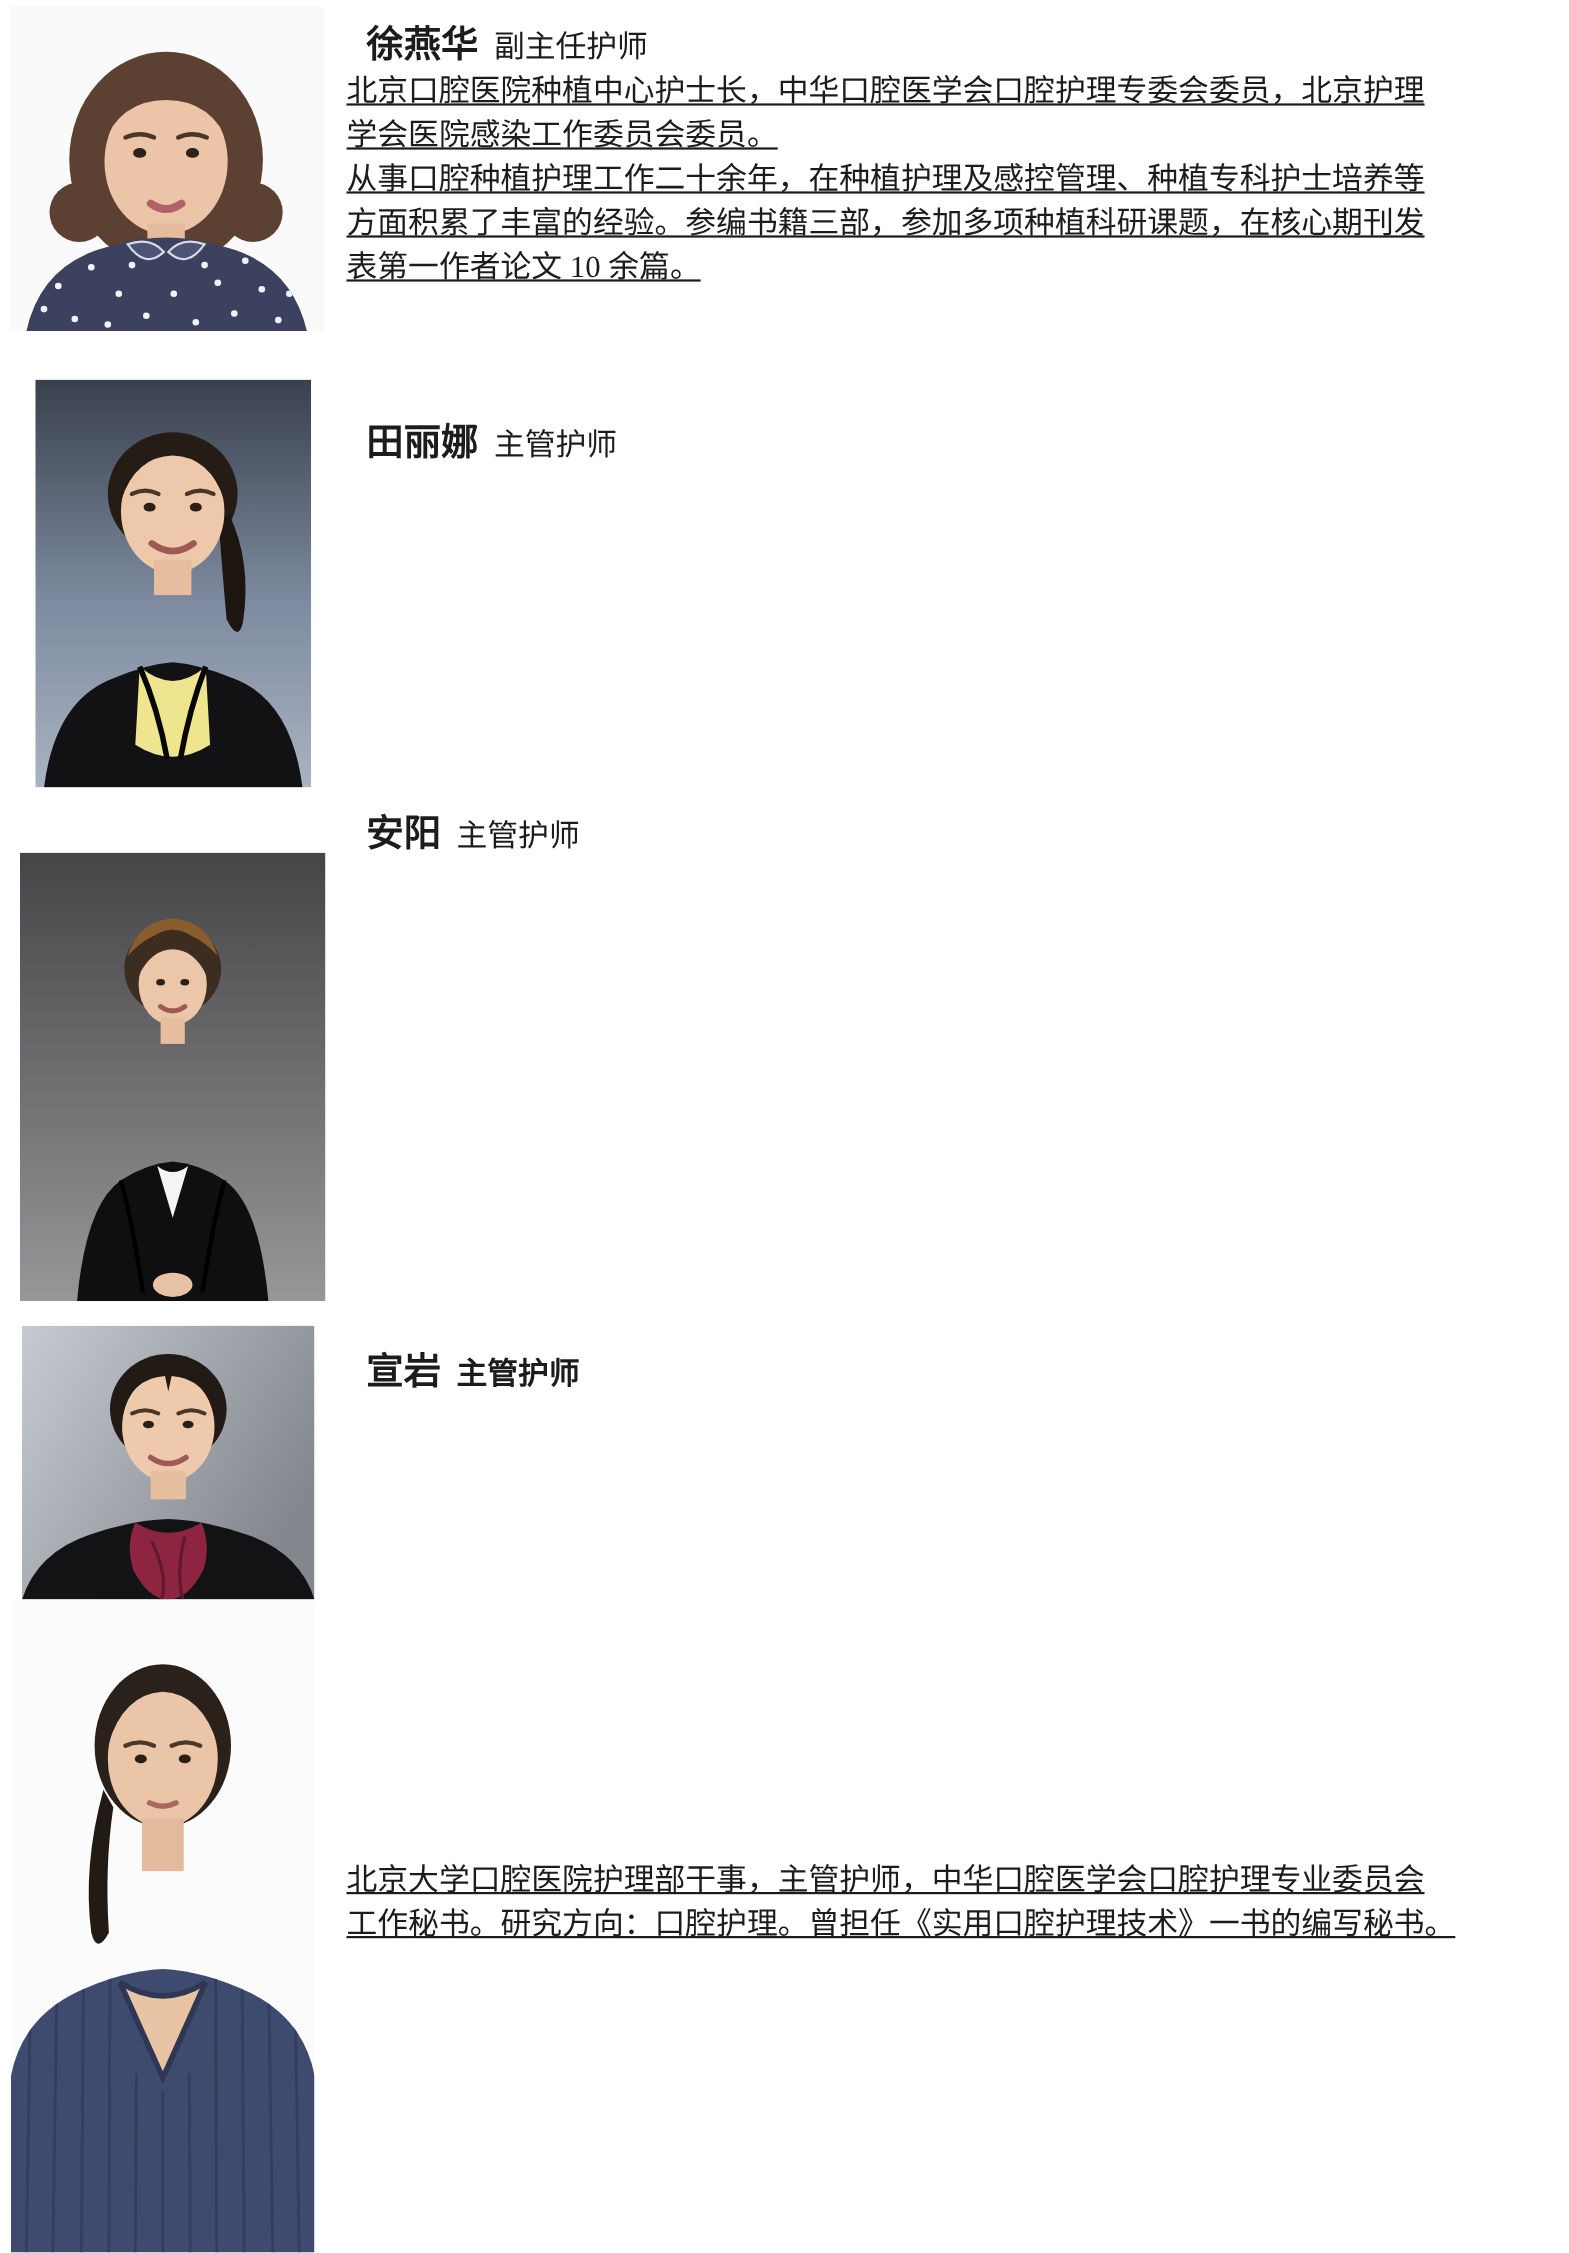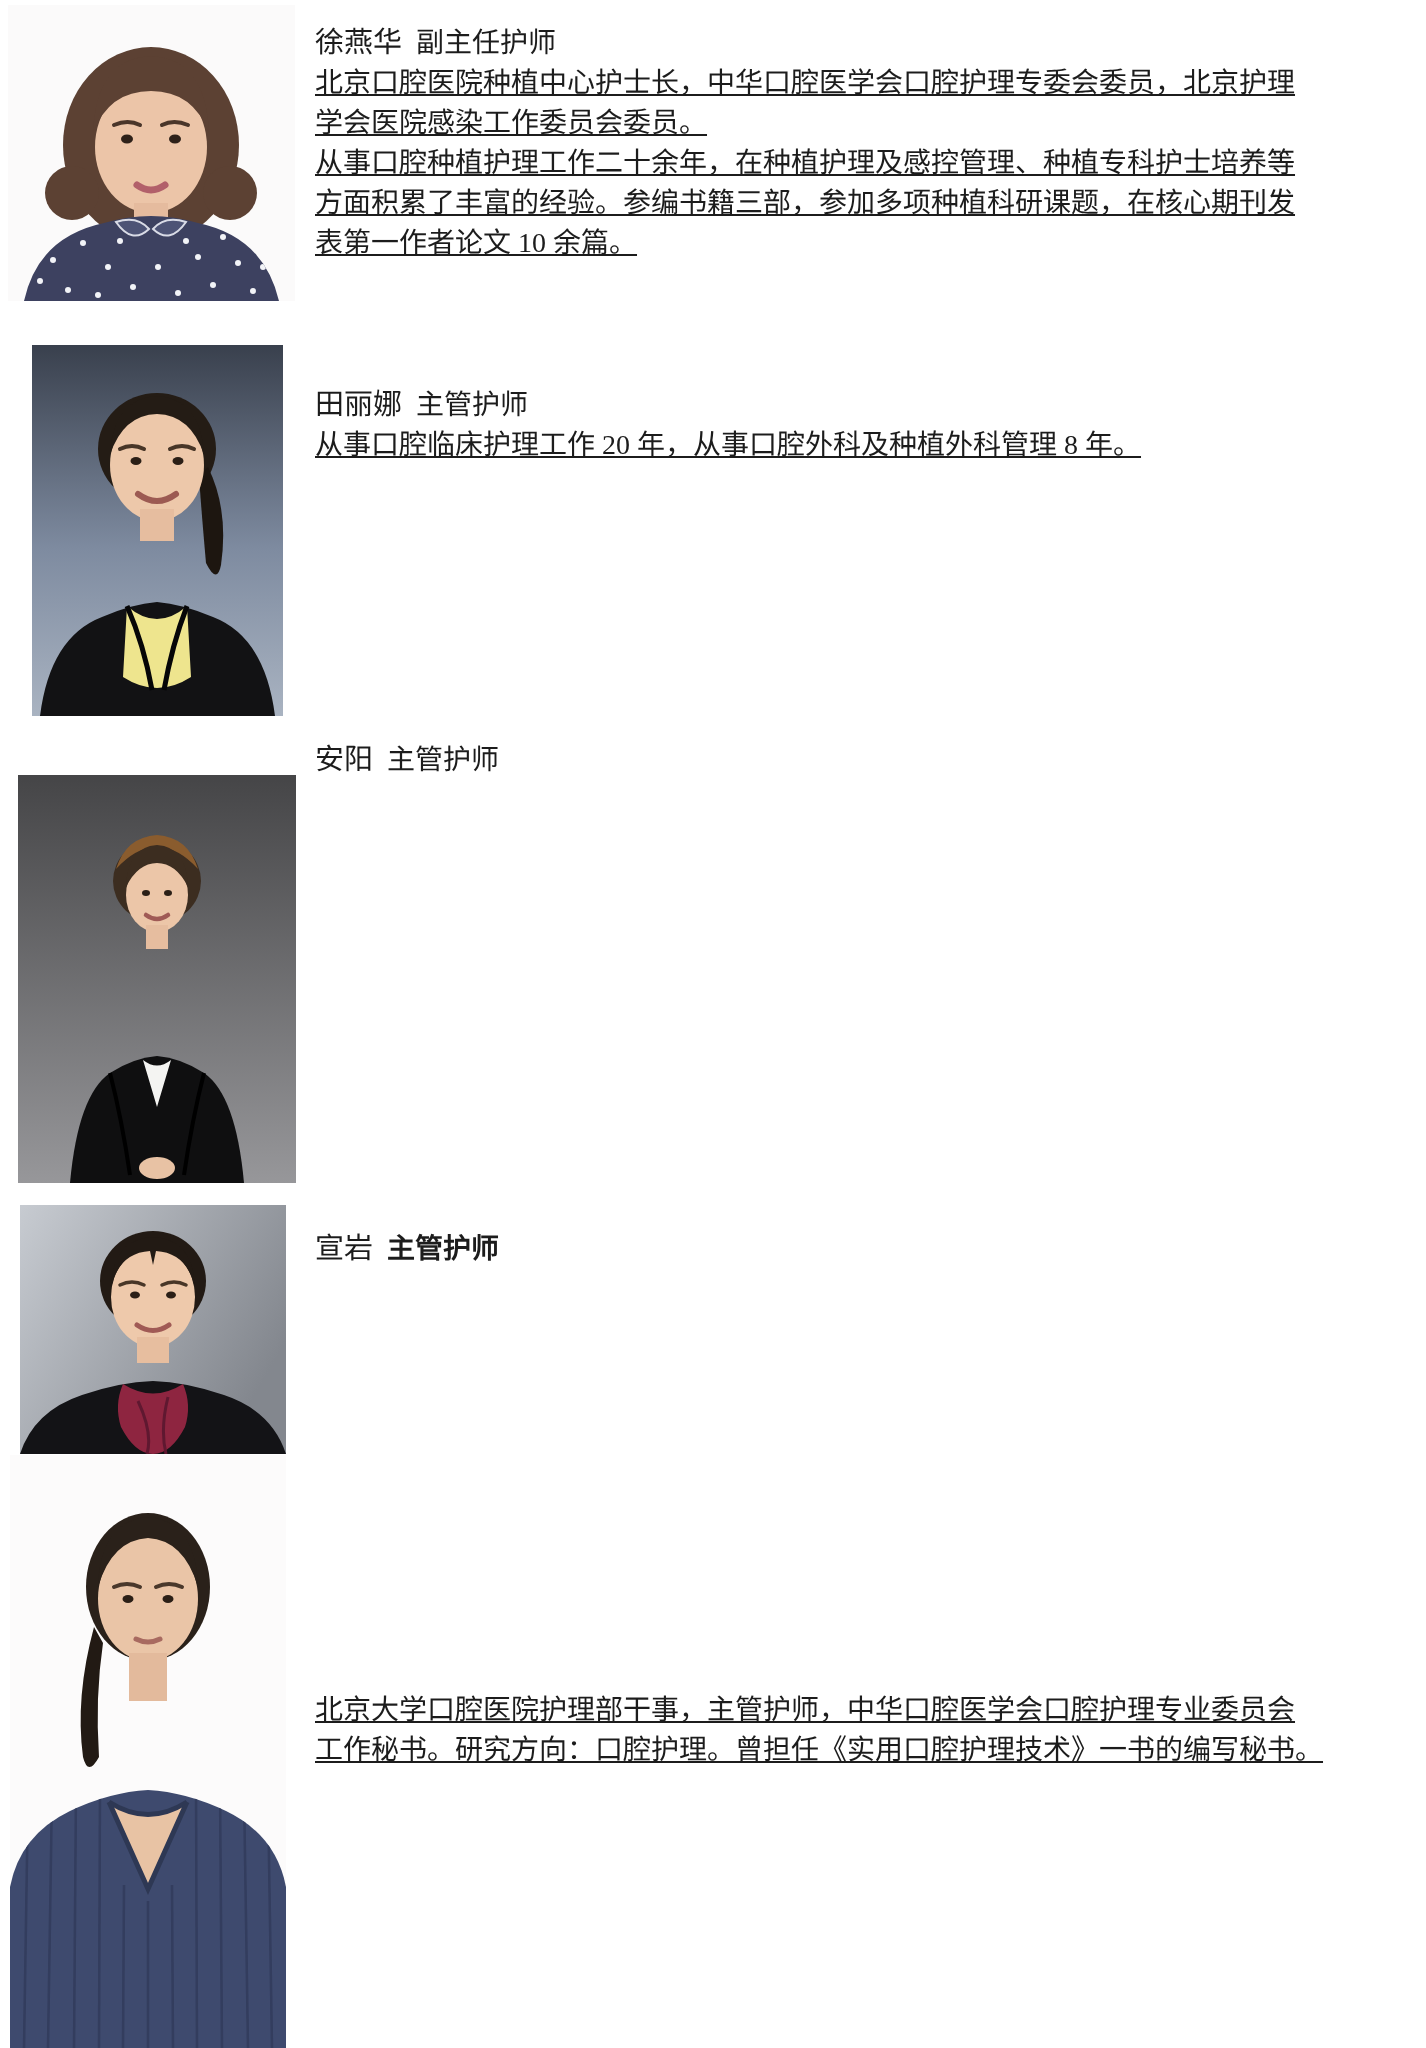--- a/index.html
+++ b/index.html
@@ -24,22 +24,23 @@
     margin:0;
     white-space:pre; 
     text-decoration:underline;
   }
   .heading{
     font-size:28px;
     line-height:40px;
     white-space:nowrap;
   }
   .heading .name{
-    font-weight:normal;
-    font-size:29px;
+    font-weight:bold;
+    font-size:34px;
+    margin-left:18px;
   }
   .heading .title{
     margin-left:14px;
   }
   .heading .title.bold{
     font-weight:bold;
   }
   .t1{top:22px;}
   .t2{top:384px;}
   .t3{top:739px;}
@@ -135,21 +136,20 @@
       <path d="M8,371 Q18,292 70,272 Q100,259 125,257 Q150,259 181,272 Q233,292 243,371 Z" fill="#121214"></path>
       <path d="M95,261 Q125,287 155,261 L159,332 Q125,354 91,332 Z" fill="#eee58e"></path>
       <path d="M95,261 Q112,300 120,345" stroke="#060607" stroke-width="5" fill="none"></path>
       <path d="M155,261 Q140,300 132,345" stroke="#060607" stroke-width="5" fill="none"></path>
     </svg>
   </div>
   <div class="bio t2">
     <div class="heading">
       <span class="name">田丽娜</span><span class="title">主管护师</span>
     </div>
-    <p>从事口腔临床护理工作 20 年，从事口腔外科及种植外科管理 8 年。</p>
   </div>
 
   <div class="photo ph3">
     <svg viewBox="0 0 278 408" preserveAspectRatio="none">
       <defs>
         <linearGradient id="g3" x1="0" y1="0" x2="0" y2="1">
           <stop offset="0" stop-color="#454547"></stop>
           <stop offset="1" stop-color="#97979a"></stop>
         </linearGradient>
       </defs>

